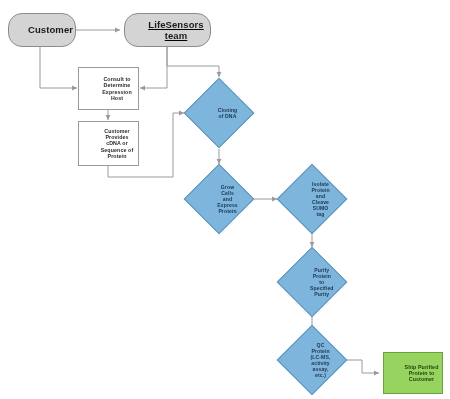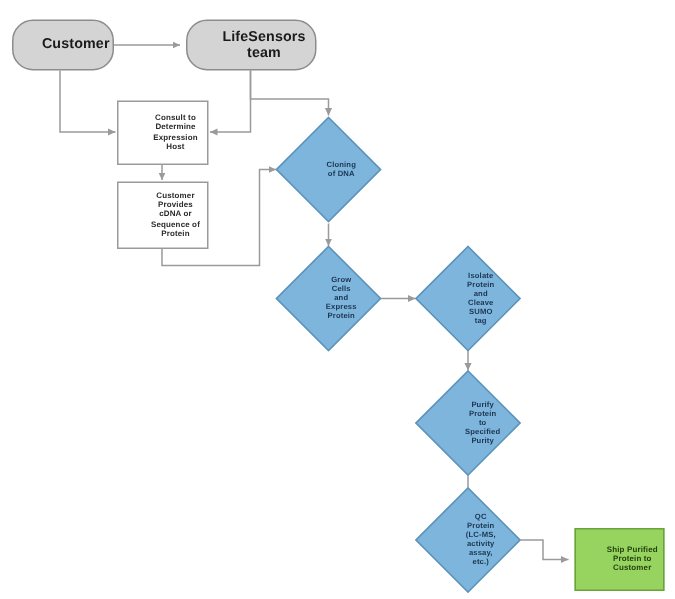--- a/index.html
+++ b/index.html
@@ -133,21 +133,21 @@
       <path d="M312,303 L312,332"></path>
 
       <path d="M347,360 L362,360 L362,373 L379,373"></path>
     </g>
   </svg>
 
   <div class="node term" style="left:8px; top:13px; width:68px; height:34px;">
     <span class="label">Customer</span>
   </div>
 
-  <div class="node term" style="left:124px; top:13px; width:87px; height:34px;">
+  <div class="node term" style="left:124px; top:13px; width:87px; height:34px;text-decoration:underline;">
     <span class="label">LifeSensors team</span>
   </div>
 
   <div class="node proc" style="left:78px; top:67px; width:61px; height:43px;">
     <span class="label">Consult to Determine Expression Host</span>
   </div>
 
   <div class="node proc" style="left:78px; top:121px; width:61px; height:45px;">
     <span class="label">Customer Provides cDNA or Sequence of Protein</span>
   </div>

